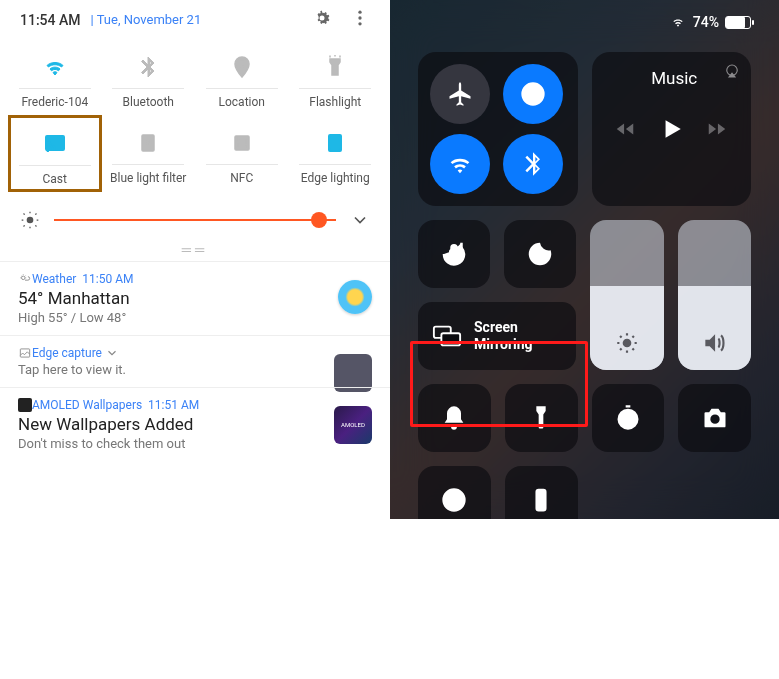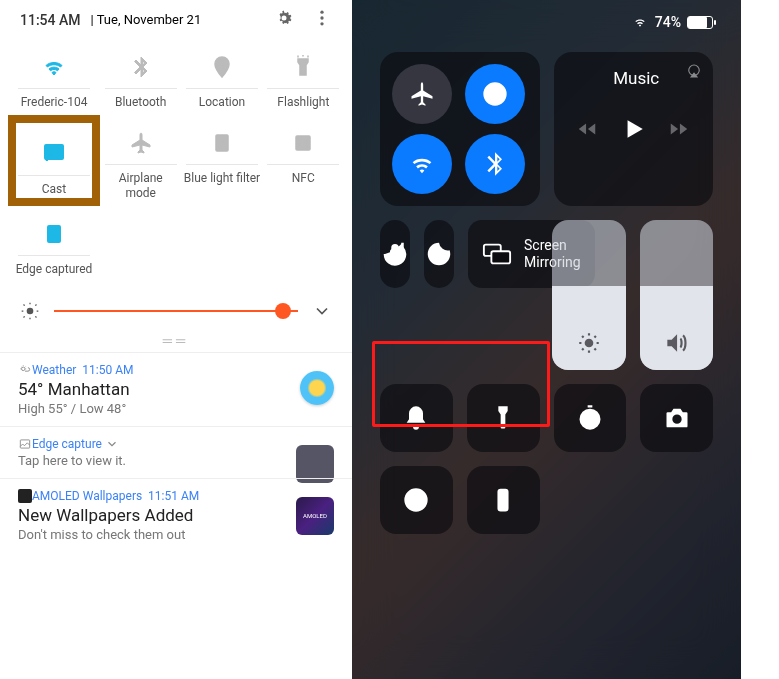--- a/index.html
+++ b/index.html
@@ -1,54 +1,54 @@
 <!DOCTYPE html>
 <html><head>
 <meta charset="utf-8">
 <style>
 * { margin:0; padding:0; box-sizing:border-box; font-family:-apple-system,BlinkMacSystemFont,'Segoe UI',Roboto,sans-serif; }
 body { width:779px; height:679px; display:flex; background:#fff; overflow:hidden; }
 
 
-.android { width:352px; height:679px; background:#fff; display:flex; flex-direction:column; }
+.android { width:390px; height:679px; background:#fff; display:flex; flex-direction:column; }
 .status-bar { display:flex; align-items:center; padding:8px 20px 4px; font-size:14px; color:#333; }
 .status-time { font-weight:500; margin-right:10px; }
-.status-date { color:#000000; font-size:13px; flex:1; }
+.status-date { color:#3b82f6; font-size:13px; flex:1; }
 .status-icons { display:flex; gap:18px; }
 .status-icons svg { width:20px; height:20px; fill:#666; }
 
 .tiles { display:grid; grid-template-columns:repeat(4,1fr); padding:4px 8px 0; }
 .tile { display:flex; flex-direction:column; align-items:center; justify-content:flex-start; padding:6px 2px; font-size:12px; color:#555; }
 .tile-icon { width:72px; height:44px; display:flex; align-items:center; justify-content:center; border-bottom:1px solid #e6e6e6; margin-bottom:6px; }
 .tile-icon svg { width:24px; height:24px; fill:#bbb; stroke:#bbb; }
 .tile.active .tile-icon svg { fill:#1eb8e6; stroke:#1eb8e6; }
 .tile-label { text-align:center; line-height:1.2; color:#555; font-size:12px; }
 
-.highlight-box { border:8px solid #a16207; padding:2px;justify-content:flex-end; }
+.highlight-box { border:3px solid #a16207; padding:2px;justify-content:flex-end; }
 
 .brightness-row { display:flex; align-items:center; padding:18px 20px 10px; gap:14px; }
 .brightness-row svg.bicon { width:20px; height:20px; fill:#555; }
 .slider { flex:1; height:2px; background:#ff5722; position:relative; }
 .slider-thumb { position:absolute; right:6%; top:50%; width:16px; height:16px; background:#ff5722; border-radius:50%; transform:translate(50%,-50%); }
 .chevron { width:20px; height:20px; }
 
 .handle { text-align:center; color:#bbb; font-size:13px; padding:2px 0 4px; letter-spacing:4px;}
 
 .notif { border-top:1px solid #eee; padding:10px 18px; position:relative; }
 .notif-app { display:flex; align-items:center; gap:0; font-size:12px; color:#3b82f6; }
 .notif-app svg { width:14px; height:14px; }
 .notif-title { font-size:17px; color:#222; margin-top:2px; font-weight:400;}
 .notif-sub { font-size:13px; color:#777; margin-top:2px; }
 .notif-thumb { position:absolute; right:18px; top:18px; width:38px; height:38px; border-radius:6px; }
 .sun-badge { width:34px; height:34px; border-radius:50%; background:radial-gradient(circle,#ffd54f 30%,#4fc3f7 40%); box-shadow:0 1px 3px rgba(0,0,0,.2);}
 .gray-thumb { background:#556; }
 .amoled-thumb { background:linear-gradient(135deg,#2a1a4a,#4a2080,#1a3a6a); display:flex; align-items:center; justify-content:center; font-size:6px; color:#fff;}
 
 
-.ios { width:389px; height:679px; position:relative; background:linear-gradient(135deg,#1a2f3a 0%,#2a3540 30%,#4a3530 55%,#2a2a35 80%,#1a202a 100%); overflow:hidden; }
+.ios { width:389px; height:519px; position:relative; background:linear-gradient(135deg,#1a2f3a 0%,#2a3540 30%,#4a3530 55%,#2a2a35 80%,#1a202a 100%); overflow:hidden; }
 .ios::before { content:''; position:absolute; inset:0; backdrop-filter:blur(20px); background:rgba(20,25,35,.35);}
 .ios-inner { position:relative; padding:14px 28px 0; height:100%; }
 
 .ios-status { display:flex; justify-content:flex-end; align-items:center; gap:6px; color:#fff; font-size:14px; font-weight:500; margin-bottom:22px;}
 .ios-status svg { width:18px; height:14px; fill:#fff; }
 .battery { width:26px; height:13px; border:1.5px solid #fff; border-radius:3px; position:relative; }
 .battery::after { content:''; position:absolute; right:-4px; top:3px; width:2px; height:5px; background:#fff; border-radius:1px;}
 .battery-fill { background:#fff; height:100%; width:78%; border-radius:1px;}
 
 .ios-grid { display:grid; grid-template-columns:1fr 1fr; gap:14px; }
@@ -141,28 +141,20 @@
       <div class="tile-icon">
           <svg viewBox="0 0 24 24" fill="none" stroke-width="2">
             <rect x="3" y="4" width="18" height="14" rx="1"></rect>
             <path d="M3 10c5 0 9 4 9 9M3 14c3 0 5 2 5 5M3 18c1 0 2 1 2 2" fill="none"></path>
           </svg>
         </div>
       <span class="tile-label">Cast</span>
     </div>
     <div class="tile">
       <div class="tile-icon">
-          <svg viewBox="0 0 24 24">
-            <path d="M21 14l-8-5V4c0-1-.5-2-1-2s-1 1-1 2v5l-8 5v2l8-2v5l-2 2v1l3-1 3 1v-1l-2-2v-5l8 2v-2z"></path>
-          </svg>
-        </div>
-      <span class="tile-label">Airplane mode</span>
-    </div>
-    <div class="tile">
-      <div class="tile-icon">
           <svg viewBox="0 0 24 24" fill="none" stroke-width="1.5">
             <rect x="6" y="4" width="12" height="16" rx="1"></rect>
             <text x="12" y="14" font-size="8" text-anchor="middle" fill="#bbb" stroke="none">B</text>
           </svg>
         </div>
       <span class="tile-label">Blue light filter</span>
     </div>
     <div class="tile">
       <div class="tile-icon">
           <svg viewBox="0 0 24 24" fill="none" stroke-width="1.5">
@@ -173,21 +165,21 @@
       <span class="tile-label">NFC</span>
     </div>
 
     <div class="tile active">
       <div class="tile-icon">
           <svg viewBox="0 0 24 24" fill="none" stroke-width="2">
             <rect x="6" y="4" width="12" height="16" rx="1"></rect>
             <rect x="8" y="6" width="8" height="12" rx="0.5"></rect>
           </svg>
         </div>
-      <span class="tile-label">Edge captured</span>
+      <span class="tile-label">Edge lighting</span>
     </div>
   </div>
 
   <div class="brightness-row">
     <svg class="bicon" viewBox="0 0 24 24">
         <circle cx="12" cy="12" r="4"></circle>
         <path d="M12 2v2M12 20v2M4 12H2M22 12h-2M5.6 5.6L4.2 4.2M18.4 18.4l1.4 1.4M18.4 5.6l1.4-1.4M5.6 18.4l-1.4 1.4" stroke="#555" stroke-width="1.5"></path>
       </svg>
     <div class="slider">
         <div class="slider-thumb"></div>
@@ -279,21 +271,21 @@
                 <path d="M7 4l14 8L7 20V4z"></path>
               </svg></span>
           <span class="skip"><svg viewBox="0 0 24 24">
                 <path d="M3 6l8 6-8 6V6zm10 0l8 6-8 6V6z"></path>
               </svg></span>
         </div>
       </div>
     </div>
 
     <div style="display:grid;grid-template-columns:158px 1fr 1fr;gap:14px;margin-top:14px;">
-      <div style="display:flex;flex-direction:row;gap:14px;">
+      <div style="display:flex;flex-direction:column;gap:14px;font-weight:bold;">
         <div style="display:grid;grid-template-columns:1fr 1fr;gap:14px;">
           <div class="small-tile">
               <svg viewBox="0 0 24 24" fill="none" stroke="#fff" stroke-width="2">
                 <path d="M4 12a8 8 0 1014-5"></path>
                 <path d="M18 3v4h-4"></path>
                 <rect x="9" y="9" width="6" height="7" rx="1" fill="#fff"></rect>
                 <path d="M10 9V7a2 2 0 014 0v2"></path>
               </svg>
             </div>
           <div class="small-tile">

